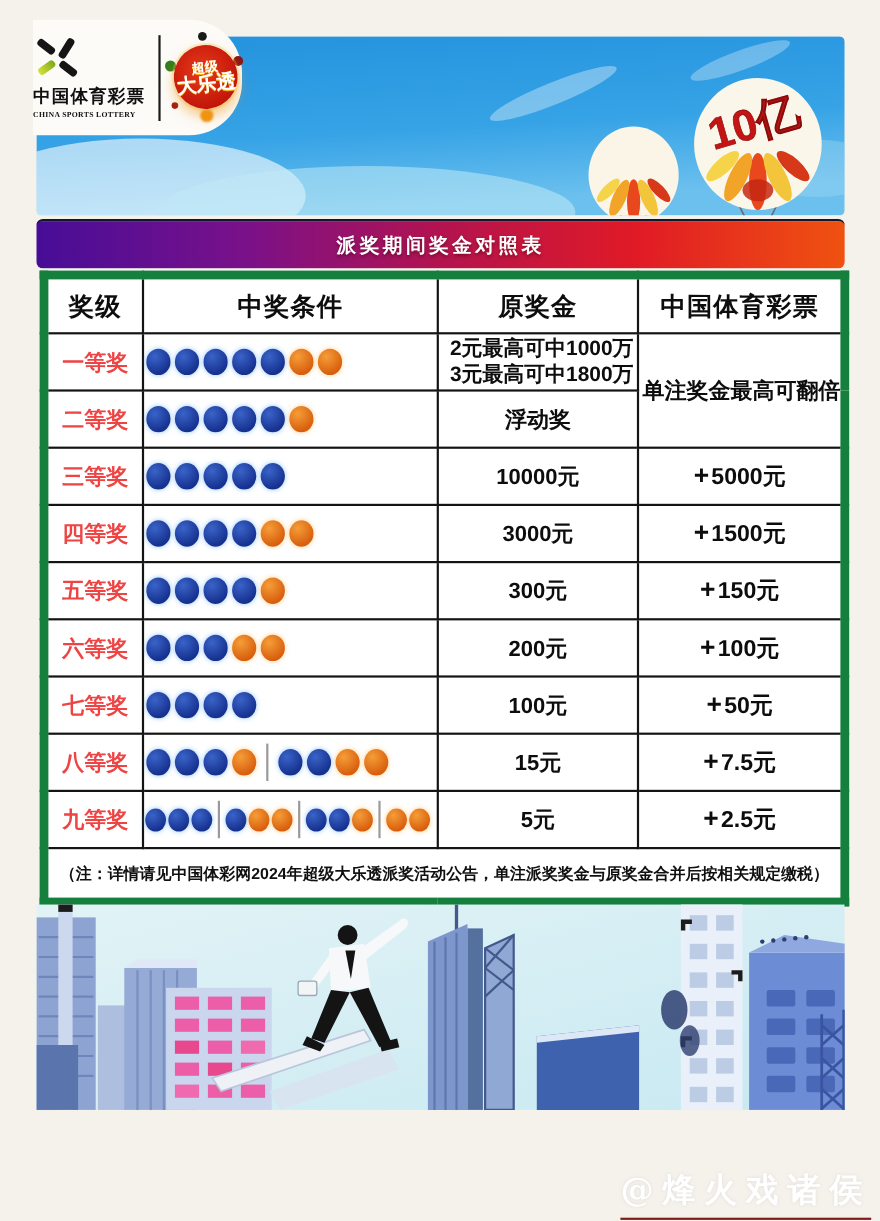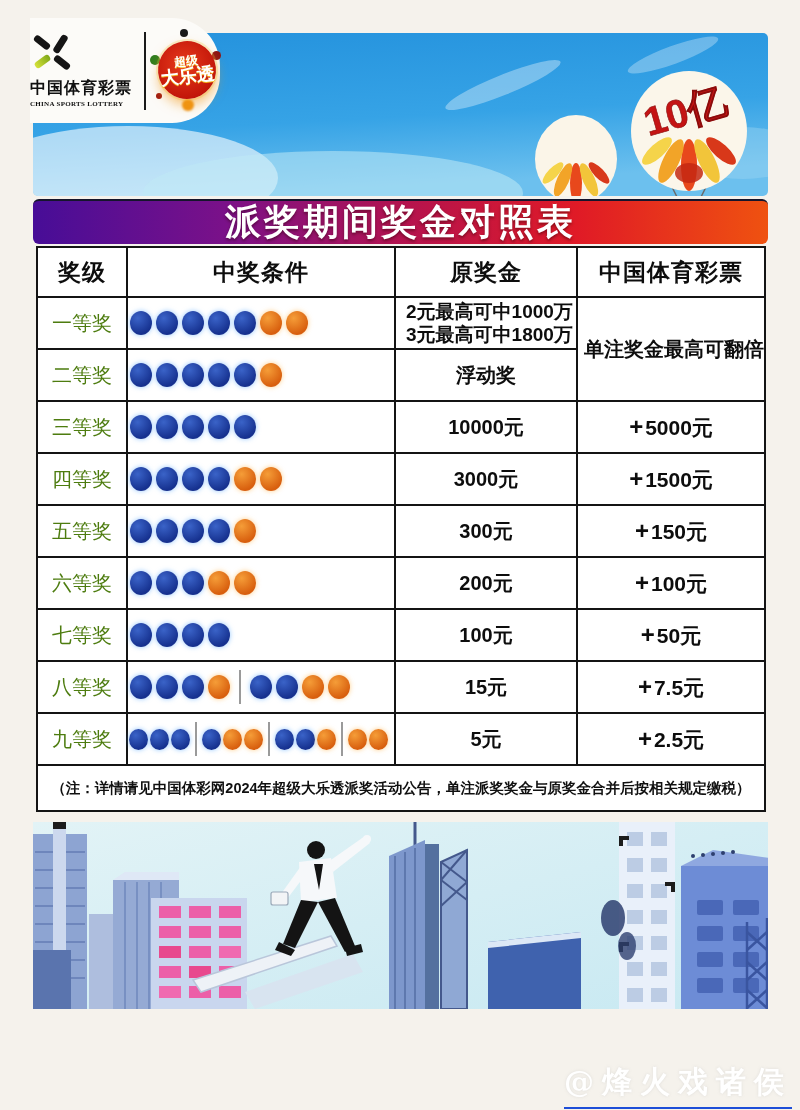--- a/index.html
+++ b/index.html
@@ -34,49 +34,49 @@
   .dlt .d1{width:8px;height:8px;left:28px;top:0;background:#1a1a1a;}
   .dlt .d2{width:10px;height:10px;left:-2px;top:26px;background:#2f7d1e;}
   .dlt .d3{width:9px;height:9px;right:-1px;top:22px;background:#8c1212;}
   .dlt .d4{width:12px;height:12px;left:30px;bottom:2px;background:#ef9312;filter:blur(1px);}
   .dlt .d5{width:6px;height:6px;left:4px;bottom:14px;background:#a01a10;}
 
   
   .banner{position:absolute;left:33px;top:199px;width:735px;height:45px;border-radius:6px;
           background:linear-gradient(90deg,#470d97 0%,#7a1189 26%,#b3134f 50%,#e01a26 74%,#ef5210 100%);
           border-top:2px solid #15152c;display:flex;align-items:center;justify-content:center;box-sizing:border-box;}
-  .banner-title{color:#fff;font-size:36px;font-weight:800;letter-spacing:3px;text-shadow:0 2px 3px rgba(40,0,0,.45);}
+  .banner-title{color:#fff;font-size:18px;font-weight:800;letter-spacing:3px;text-shadow:0 2px 3px rgba(40,0,0,.45);}
 
   
   .table-wrap{position:absolute;left:36px;top:246px;width:728px;}
-  table.prize{border-collapse:collapse;table-layout:fixed;width:728px;background:#fff;border:1px solid #15803d;}
+  table.prize{border-collapse:collapse;table-layout:fixed;width:728px;background:#fff;border:8px solid #15803d;}
   table.prize th,table.prize td{border:2px solid #141414;padding:0;}
   th.col-h{height:48px;font-size:23px;font-weight:800;color:#0d0d0d;letter-spacing:1px;}
-  td.level{height:50px;text-align:center;font-size:20px;font-weight:400;color:#4d7c0f;}
+  td.level{height:50px;text-align:center;font-size:20px;font-weight:700;color:#ef4444;}
   td.balls{padding-left:16px;vertical-align:middle;}
   .ball{display:inline-block;width:22px;height:24px;border-radius:50%;margin:0 2px;vertical-align:middle;}
   .ball.b{background:radial-gradient(circle at 35% 30%,#3a63c8,#16318f 72%);box-shadow:0 0 5px rgba(90,170,255,.65);}
   .ball.o{background:radial-gradient(circle at 35% 30%,#f59d38,#d85f0e 72%);box-shadow:0 0 5px rgba(255,175,60,.6);}
   .balls.compact .ball{width:19px;height:21px;margin:0 1px;}
   .group-sep{display:inline-block;width:2px;height:34px;background:#9a9a9a;margin:0 7px;vertical-align:middle;}
   .balls.compact .group-sep{margin:0 4px;}
   td.prize-cell{text-align:center;font-size:20px;font-weight:800;color:#0d0d0d;}
   td.prize-cell.two-line{text-align:left;padding-left:10px;font-size:19px;line-height:23px;}
   td.change-cell{text-align:center;font-size:21px;font-weight:800;color:#0d0d0d;}
   td.change-cell .plus{font-size:24px;font-weight:900;margin-right:2px;}
   td.merged-cell{text-align:right;font-size:20px;font-weight:800;color:#0d0d0d;letter-spacing:0;}
   td.note-cell{height:44px;text-align:center;font-size:14.5px;font-weight:700;color:#101010;border-bottom:3px solid #141414;}
 
   
   .illustration{position:absolute;left:33px;top:822px;width:735px;height:187px;overflow:hidden;}
   .illustration svg{display:block;}
 
   
   .watermark{position:absolute;right:8px;top:1062px;color:#ffffff;font-family:"DejaVu Serif",serif;
-             font-size:30px;font-weight:700;letter-spacing:8px;border-bottom:2px solid #1d4ed8;
+             font-size:30px;font-weight:700;letter-spacing:8px;border-bottom:2px solid #7f1d1d;
              padding-bottom:4px;text-shadow:0 0 3px rgba(180,180,180,.35);white-space:nowrap;}
 </style>
 </head>
 <body>
 
 <div class="page">
 
   <div class="sky-panel">
     <svg width="735" height="163" viewBox="0 0 735 163">
       <defs>

